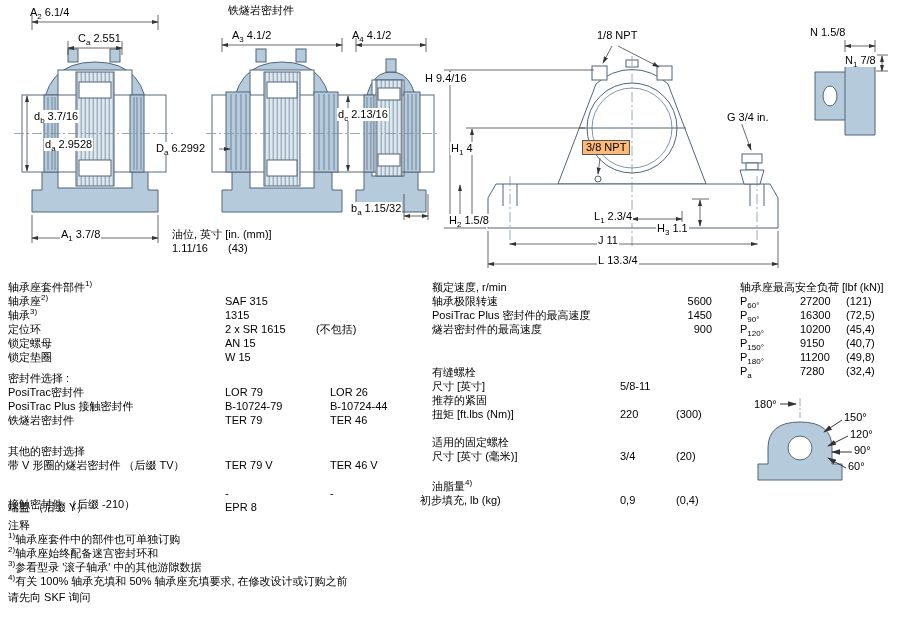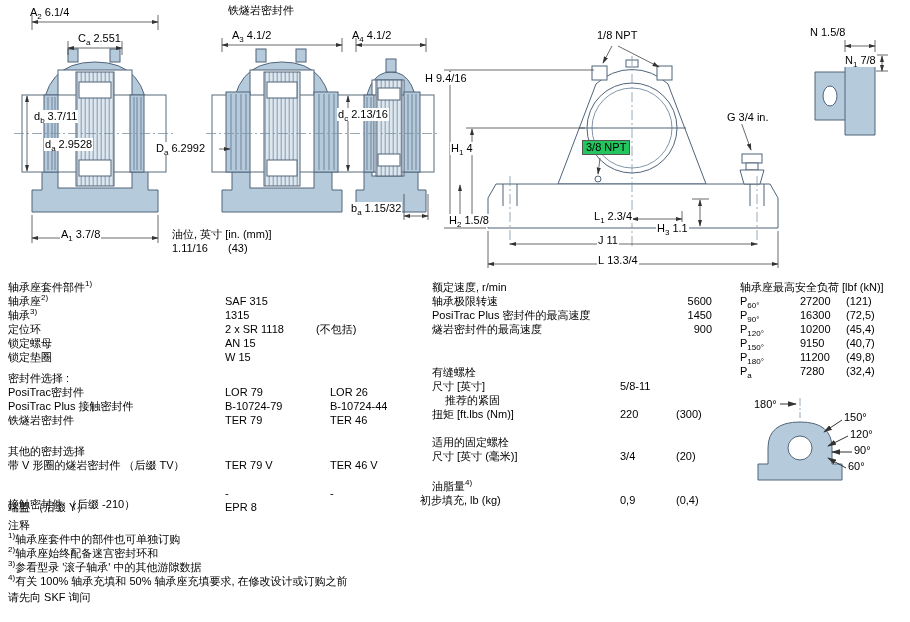--- a/index.html
+++ b/index.html
@@ -1,21 +1,21 @@
 <!DOCTYPE html>
 <html><head>
 <meta charset="utf-8">
 <style>
   html,body{margin:0;padding:0}
   body{position:relative;width:910px;height:622px;background:#fff;
        font-family:"Liberation Sans","DejaVu Sans",sans-serif;font-size:11px;color:#000;overflow:hidden}
   .lbl{position:absolute;white-space:nowrap;line-height:13px}
   .b{font-weight:normal}
   .wbg{background:#fff;padding:0 1px}
-  .box{border:1px solid #555;background:#22c55e;padding:0 3px}
+  .box{border:1px solid #555;background:#fdba74;padding:0 3px}
   sub,sup{font-size:8px;line-height:0}
   .dim .v{margin-left:3px}
   .ra{text-align:right}
 </style>
 </head>
 <body>
 
 <svg width="910" height="275" viewBox="0 0 910 275" style="position:absolute;left:0;top:0">
   <defs>
     <pattern id="vh" width="4" height="4" patternUnits="userSpaceOnUse">
@@ -154,21 +154,21 @@
 
 <div class="lbl dim" style="left:30px;top:6px"><span>A</span><sub>2</sub><span class="v">6.1/4</span></div>
 <div class="lbl" style="left:228px;top:4px">铁燧岩密封件</div>
 <div class="lbl dim" style="left:78px;top:32px"><span>C</span><sub>a</sub><span class="v">2.551</span></div>
 <div class="lbl dim" style="left:232px;top:29px"><span>A</span><sub>3</sub><span class="v">4.1/2</span></div>
 <div class="lbl dim" style="left:352px;top:29px"><span>A</span><sub>4</sub><span class="v">4.1/2</span></div>
 <div class="lbl" style="left:597px;top:29px">1/8 NPT</div>
 <div class="lbl dim" style="left:810px;top:26px"><span>N</span><sub></sub><span class="v">1.5/8</span></div>
 <div class="lbl dim wbg" style="left:424px;top:72px"><span>H</span><sub></sub><span class="v">9.4/16</span></div>
 <div class="lbl dim wbg" style="left:844px;top:54px"><span>N</span><sub>1</sub><span class="v">7/8</span></div>
-<div class="lbl dim wbg" style="left:33px;top:110px"><span>d</span><sub>b</sub><span class="v">3.7/11</span></div>
+<div class="lbl dim wbg" style="left:33px;top:110px"><span>d</span><sub>b</sub><span class="v">3.7/16</span></div>
 <div class="lbl dim wbg" style="left:337px;top:108px"><span>d</span><sub>c</sub><span class="v">2.13/16</span></div>
 <div class="lbl dim wbg" style="left:44px;top:138px"><span>d</span><sub>a</sub><span class="v">2.9528</span></div>
 <div class="lbl dim wbg" style="left:155px;top:142px"><span>D</span><sub>a</sub><span class="v">6.2992</span></div>
 <div class="lbl dim wbg" style="left:450px;top:142px"><span>H</span><sub>1</sub><span class="v">4</span></div>
 <div class="lbl dim wbg" style="left:726px;top:111px"><span>G</span><sub></sub><span class="v">3/4 in.</span></div>
 <div class="lbl box" style="left:582px;top:140px">3/8 NPT</div>
 <div class="lbl" style="left:172px;top:228px">油位, 英寸 [in. (mm)]</div>
 <div class="lbl" style="left:172px;top:242px">1.11/16</div>
 <div class="lbl" style="left:228px;top:242px">(43)</div>
 <div class="lbl dim wbg" style="left:350px;top:202px"><span>b</span><sub>a</sub><span class="v">1.15/32</span></div>
@@ -179,21 +179,21 @@
 <div class="lbl dim wbg" style="left:597px;top:234px"><span>J</span><sub></sub><span class="v">11</span></div>
 <div class="lbl dim wbg" style="left:597px;top:254px"><span>L</span><sub></sub><span class="v">13.3/4</span></div>
 
 <div class="lbl b" style="left:8px;top:281px"><span>轴承座套件部件</span><sup>1)</sup></div>
 
 <div class="lbl" style="left:8px;top:295px"><span>轴承座</span><sup>2)</sup></div>
 <div class="lbl" style="left:225px;top:295px">SAF 315</div>
 <div class="lbl" style="left:8px;top:309px"><span>轴承</span><sup>3)</sup></div>
 <div class="lbl" style="left:225px;top:309px">1315</div>
 <div class="lbl" style="left:8px;top:323px"><span>定位环</span><sup></sup></div>
-<div class="lbl" style="left:225px;top:323px">2 x SR 1118</div>
+<div class="lbl" style="left:225px;top:323px">2 x SR 1615</div>
 <div class="lbl" style="left:316px;top:323px">(不包括)</div>
 <div class="lbl" style="left:8px;top:337px"><span>锁定螺母</span><sup></sup></div>
 <div class="lbl" style="left:225px;top:337px">AN 15</div>
 <div class="lbl" style="left:8px;top:351px"><span>锁定垫圈</span><sup></sup></div>
 <div class="lbl" style="left:225px;top:351px">W 15</div>
 
 <div class="lbl b" style="left:8px;top:372px">密封件选择 :</div>
 <div class="lbl" style="left:8px;top:386px">PosiTrac密封件</div>
 <div class="lbl" style="left:225px;top:386px">LOR 79</div>
 <div class="lbl" style="left:330px;top:386px">LOR 26</div>
@@ -218,21 +218,21 @@
 <div class="lbl" style="left:432px;top:295px">轴承极限转速</div>
 <div class="lbl ra" style="left:640px;top:295px;width:72px">5600</div>
 <div class="lbl" style="left:432px;top:309px">PosiTrac Plus 密封件的最高速度</div>
 <div class="lbl ra" style="left:640px;top:309px;width:72px">1450</div>
 <div class="lbl" style="left:432px;top:323px">燧岩密封件的最高速度</div>
 <div class="lbl ra" style="left:640px;top:323px;width:72px">900</div>
 
 <div class="lbl b" style="left:432px;top:366px">有缝螺栓</div>
 <div class="lbl" style="left:432px;top:380px">尺寸 [英寸]</div>
 <div class="lbl" style="left:620px;top:380px">5/8-11</div>
-<div class="lbl" style="left:445px;top:394px">推荐的紧固</div>
+<div class="lbl" style="left:432px;top:394px">推荐的紧固</div>
 <div class="lbl" style="left:432px;top:408px">扭矩 [ft.lbs (Nm)]</div>
 <div class="lbl" style="left:620px;top:408px">220</div>
 <div class="lbl" style="left:676px;top:408px">(300)</div>
 
 <div class="lbl b" style="left:432px;top:436px">适用的固定螺栓</div>
 <div class="lbl" style="left:432px;top:450px">尺寸 [英寸 (毫米)]</div>
 <div class="lbl" style="left:620px;top:450px">3/4</div>
 <div class="lbl" style="left:676px;top:450px">(20)</div>
 
 <div class="lbl b" style="left:432px;top:480px"><span>油脂量</span><sup>4)</sup></div>

